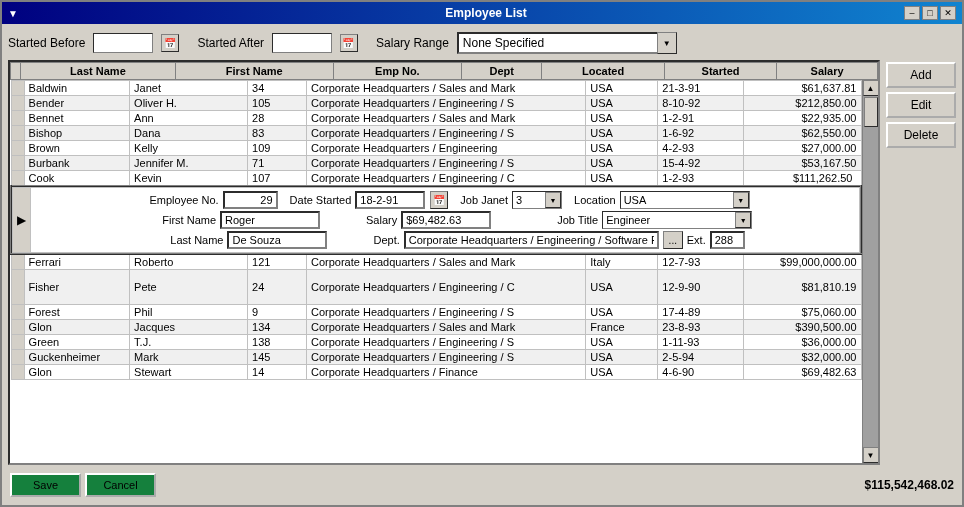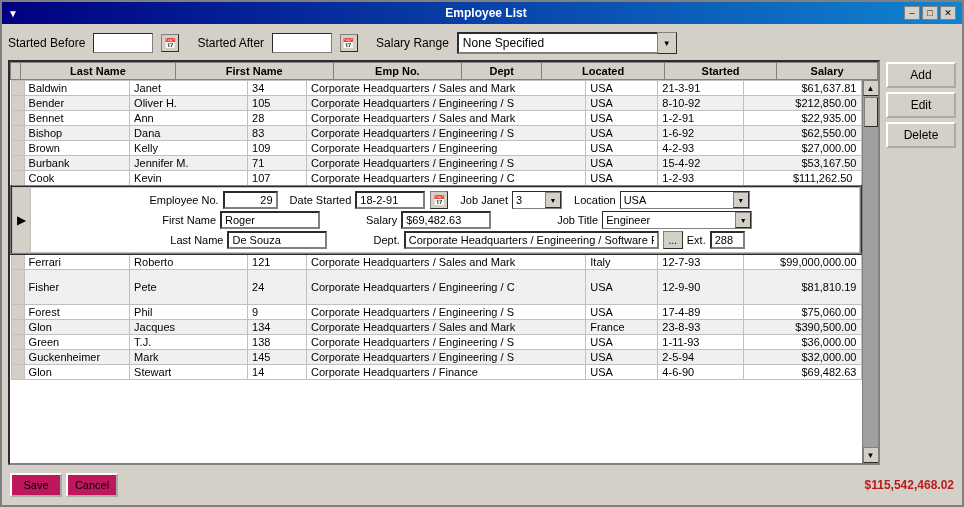--- a/index.html
+++ b/index.html
@@ -150,30 +150,30 @@
       display: flex;
       justify-content: space-between;
       align-items: center;
       padding: 4px 2px 2px 2px;
     }
     .footer-btns {
       display: flex;
       gap: 4px;
     }
     .footer-btn {
-      width: 52px;
+      width: 71px;
       height: 24px;
-      background: #be185d;
+      background: #15803d;
       border: 2px outset #ffffff;
       font-size: 11px;
       cursor: pointer;
     }
     .total-label {
       font-size: 12px;
-      color: #b91c1c;
+      color: #000000;
       font-weight: bold;
     }
     .dots-btn {
       width: 20px;
       height: 18px;
       background: #d4d0c8;
       border: 1px outset #808080;
       font-size: 10px;
       cursor: pointer;
       display: flex;

